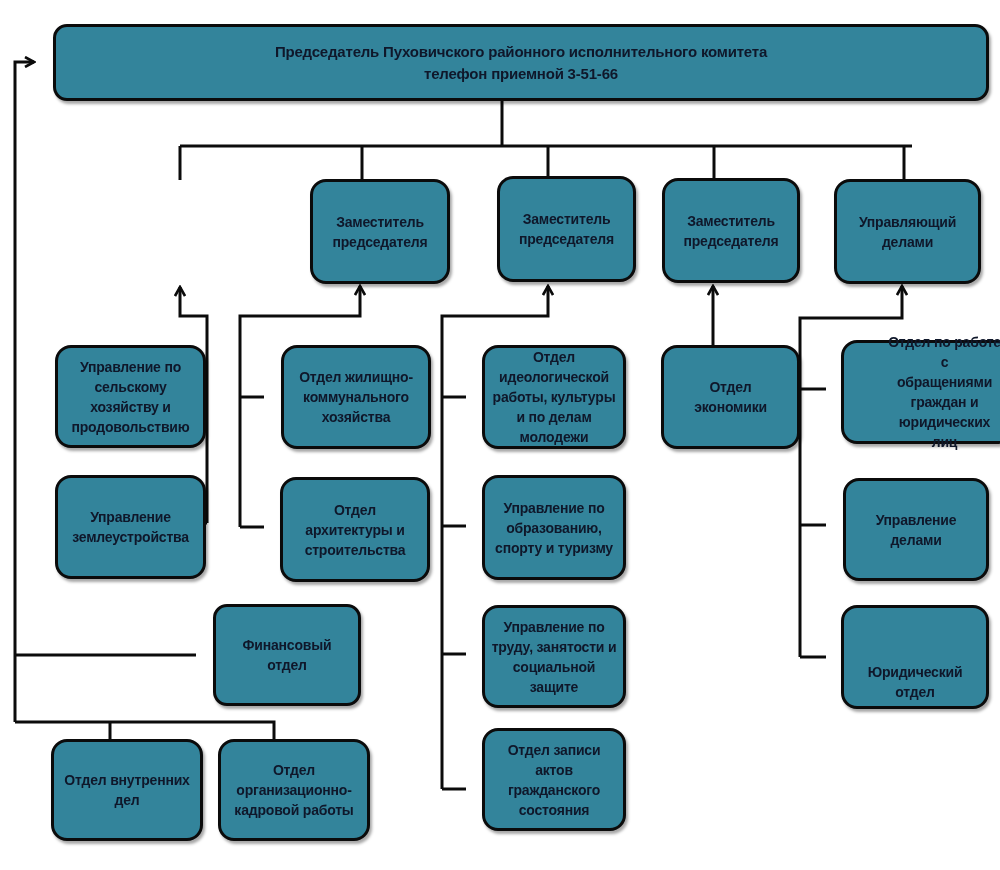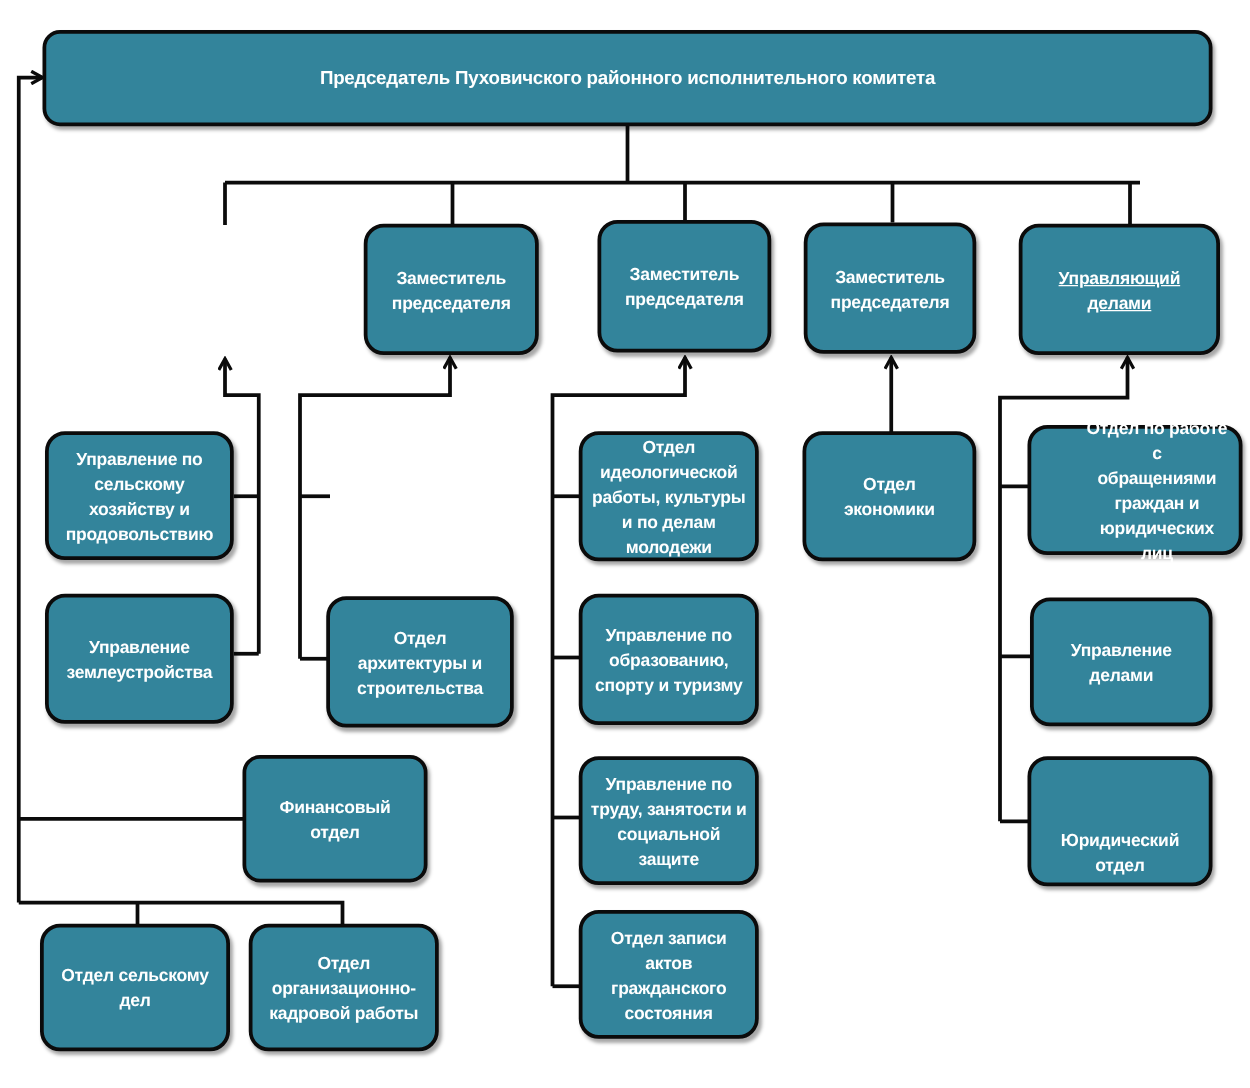--- a/index.html
+++ b/index.html
@@ -7,26 +7,27 @@
   #wires { position: absolute; left: 0; top: 0; width: 1000px; height: 870px; }
   .box {
     position: absolute;
     box-sizing: border-box;
     background: #33849b;
     border: 3.5px solid #0b0b0b;
     border-radius: 16px;
     box-shadow: 2px 3px 3px rgba(0,0,0,0.35);
     display: flex; align-items: center; justify-content: center;
     text-align: center;
-    color: #ffffff;
+    color: #0f172a;
     font-family: "Liberation Sans", sans-serif;
     font-weight: bold;
     font-size: 14px;
     line-height: 20px;
     padding: 4px 6px;
+    margin-left: 19px;
   }
   .box span { display: block; white-space: pre-line; letter-spacing: -0.2px; }
   .box.top { border-radius: 14px; font-size: 15px; line-height: 22px; }
 </style>
 </head>
 <body>
 
 <div id="canvas">
 
   <svg id="wires" viewBox="0 0 1000 870">
@@ -69,51 +70,57 @@
       <path d="M15,722 V62 H34" marker-end="url(#arr)"></path>
       <path d="M15,655 H196"></path>
       <path d="M15,722 H274 V740"></path>
       <path d="M110,722 V740"></path>
     </g>
   </svg>
 
   <div class="box top" style="left:34px; top:24px; width:936px; height:77px;">
     <div>
       <span>Председатель Пуховичского районного исполнительного комитета</span>
+      <span>телефон приемной 3-51-66</span>
     </div>
   </div>
 
   <div class="box" style="left:291px; top:179px; width:140px; height:105px;">
     <span>Заместитель
 председателя</span>
   </div>
   <div class="box" style="left:478px; top:176px; width:139px; height:106px;">
     <span>Заместитель
 председателя</span>
   </div>
   <div class="box" style="left:643px; top:178px; width:138px; height:105px;">
     <span>Заместитель
 председателя</span>
   </div>
-  <div class="box" style="left:815px; top:179px; width:161px; height:105px;text-decoration:underline;">
+  <div class="box" style="left:815px; top:179px; width:147px; height:105px;">
     <span>Управляющий
 делами</span>
   </div>
 
   <div class="box" style="left:36px; top:345px; width:151px; height:103px;">
     <span>Управление по
 сельскому
 хозяйству и
 продовольствию</span>
   </div>
   <div class="box" style="left:36px; top:475px; width:151px; height:104px;">
     <span>Управление
 землеустройства</span>
   </div>
 
+  <div class="box" style="left:262px; top:345px; width:150px; height:104px;">
+    <span>Отдел жилищно-
+коммунального
+хозяйства</span>
+  </div>
   <div class="box" style="left:261px; top:477px; width:150px; height:105px;">
     <span>Отдел
 архитектуры и
 строительства</span>
   </div>
 
   <div class="box" style="left:463px; top:345px; width:144px; height:104px;">
     <span>Отдел
 идеологической
 работы, культуры
@@ -156,21 +163,21 @@
   <div class="box" style="left:822px; top:605px; width:148px; height:104px;align-items:flex-end;">
     <span>Юридический
 отдел</span>
   </div>
 
   <div class="box" style="left:194px; top:604px; width:148px; height:102px;border-radius:14px;">
     <span>Финансовый
 отдел</span>
   </div>
   <div class="box" style="left:32px; top:739px; width:152px; height:102px;">
-    <span>Отдел сельскому
+    <span>Отдел внутренних
 дел</span>
   </div>
   <div class="box" style="left:199px; top:739px; width:152px; height:102px;">
     <span>Отдел
 организационно-
 кадровой работы</span>
   </div>
 
 </div>
 

